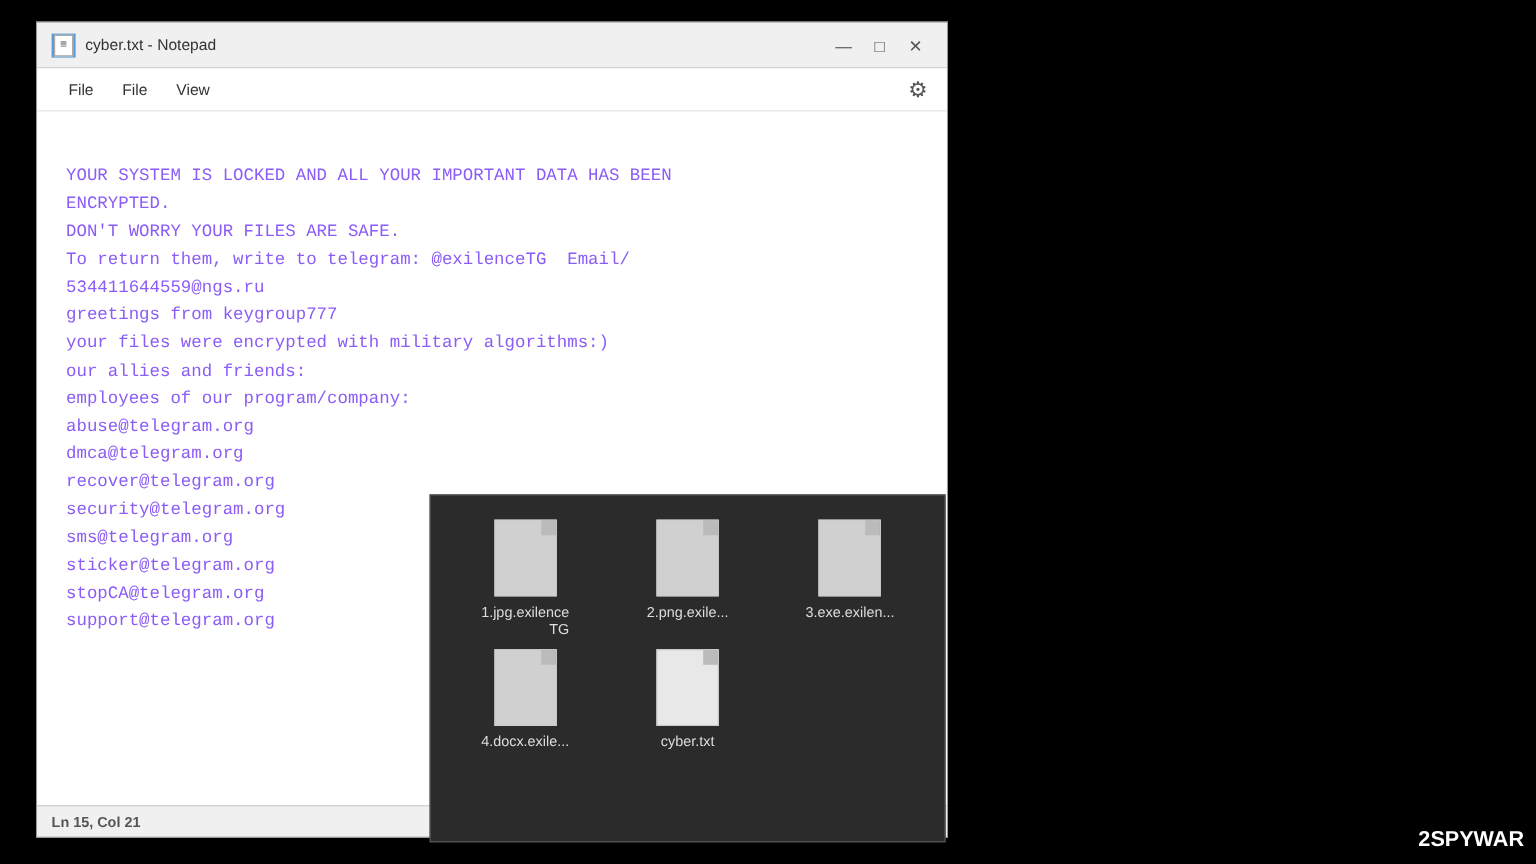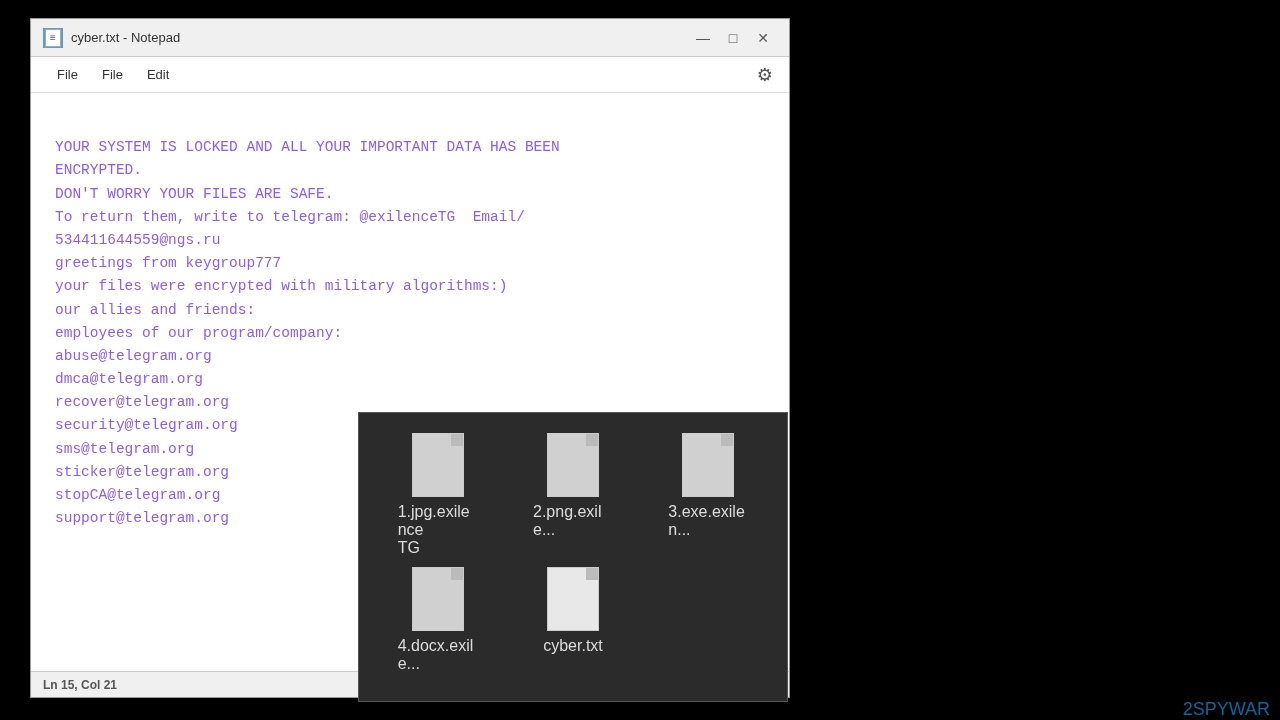--- a/index.html
+++ b/index.html
@@ -9,25 +9,25 @@
       height: 720px;
       background: #000;
       font-family: Arial, sans-serif;
       overflow: hidden;
       position: relative;
     }
 
     
     .watermark {
       position: absolute;
-      bottom: 0;
+      bottom: 10px;
       right: 10px;
-      color: #0369a1;
+      color: #ffffff;
       font-size: 18px;
-      font-weight: normal;
+      font-weight: bold;
       z-index: 100;
     }
 
     
     .notepad-window {
       position: absolute;
       top: 18px;
       left: 30px;
       width: 760px;
       height: 680px;
@@ -221,23 +221,23 @@
       width: 12px;
       height: 12px;
       background: #bbb;
     }
 
     .file-icon.encrypted {
       background: #d0d0d0;
     }
 
     .file-label {
-      font-size: 16px;
+      font-size: 12px;
       color: #ddd;
-      text-align: left;
+      text-align: right;
       max-width: 80px;
       word-break: break-all;
     }
   </style>
 </head>
 <body>
 
 <div class="notepad-window">
 
   <div class="title-bar">
@@ -249,21 +249,21 @@
       <button class="title-btn">—</button>
       <button class="title-btn">□</button>
       <button class="title-btn close">✕</button>
     </div>
   </div>
 
   <div class="menu-bar">
     <div class="menu-items">
       <span class="menu-item">File</span>
       <span class="menu-item">File</span>
-      <span class="menu-item">Edit</span>
+      <span class="menu-item">View</span>
     </div>
     <span class="gear-icon">⚙</span>
   </div>
 
   <div class="text-area">
 <span>YOUR SYSTEM IS LOCKED AND ALL YOUR IMPORTANT DATA HAS BEEN
 ENCRYPTED.
 DON'T WORRY YOUR FILES ARE SAFE.
 To return them, write to telegram: @exilenceTG  Email/
 534411644559@ngs.ru

